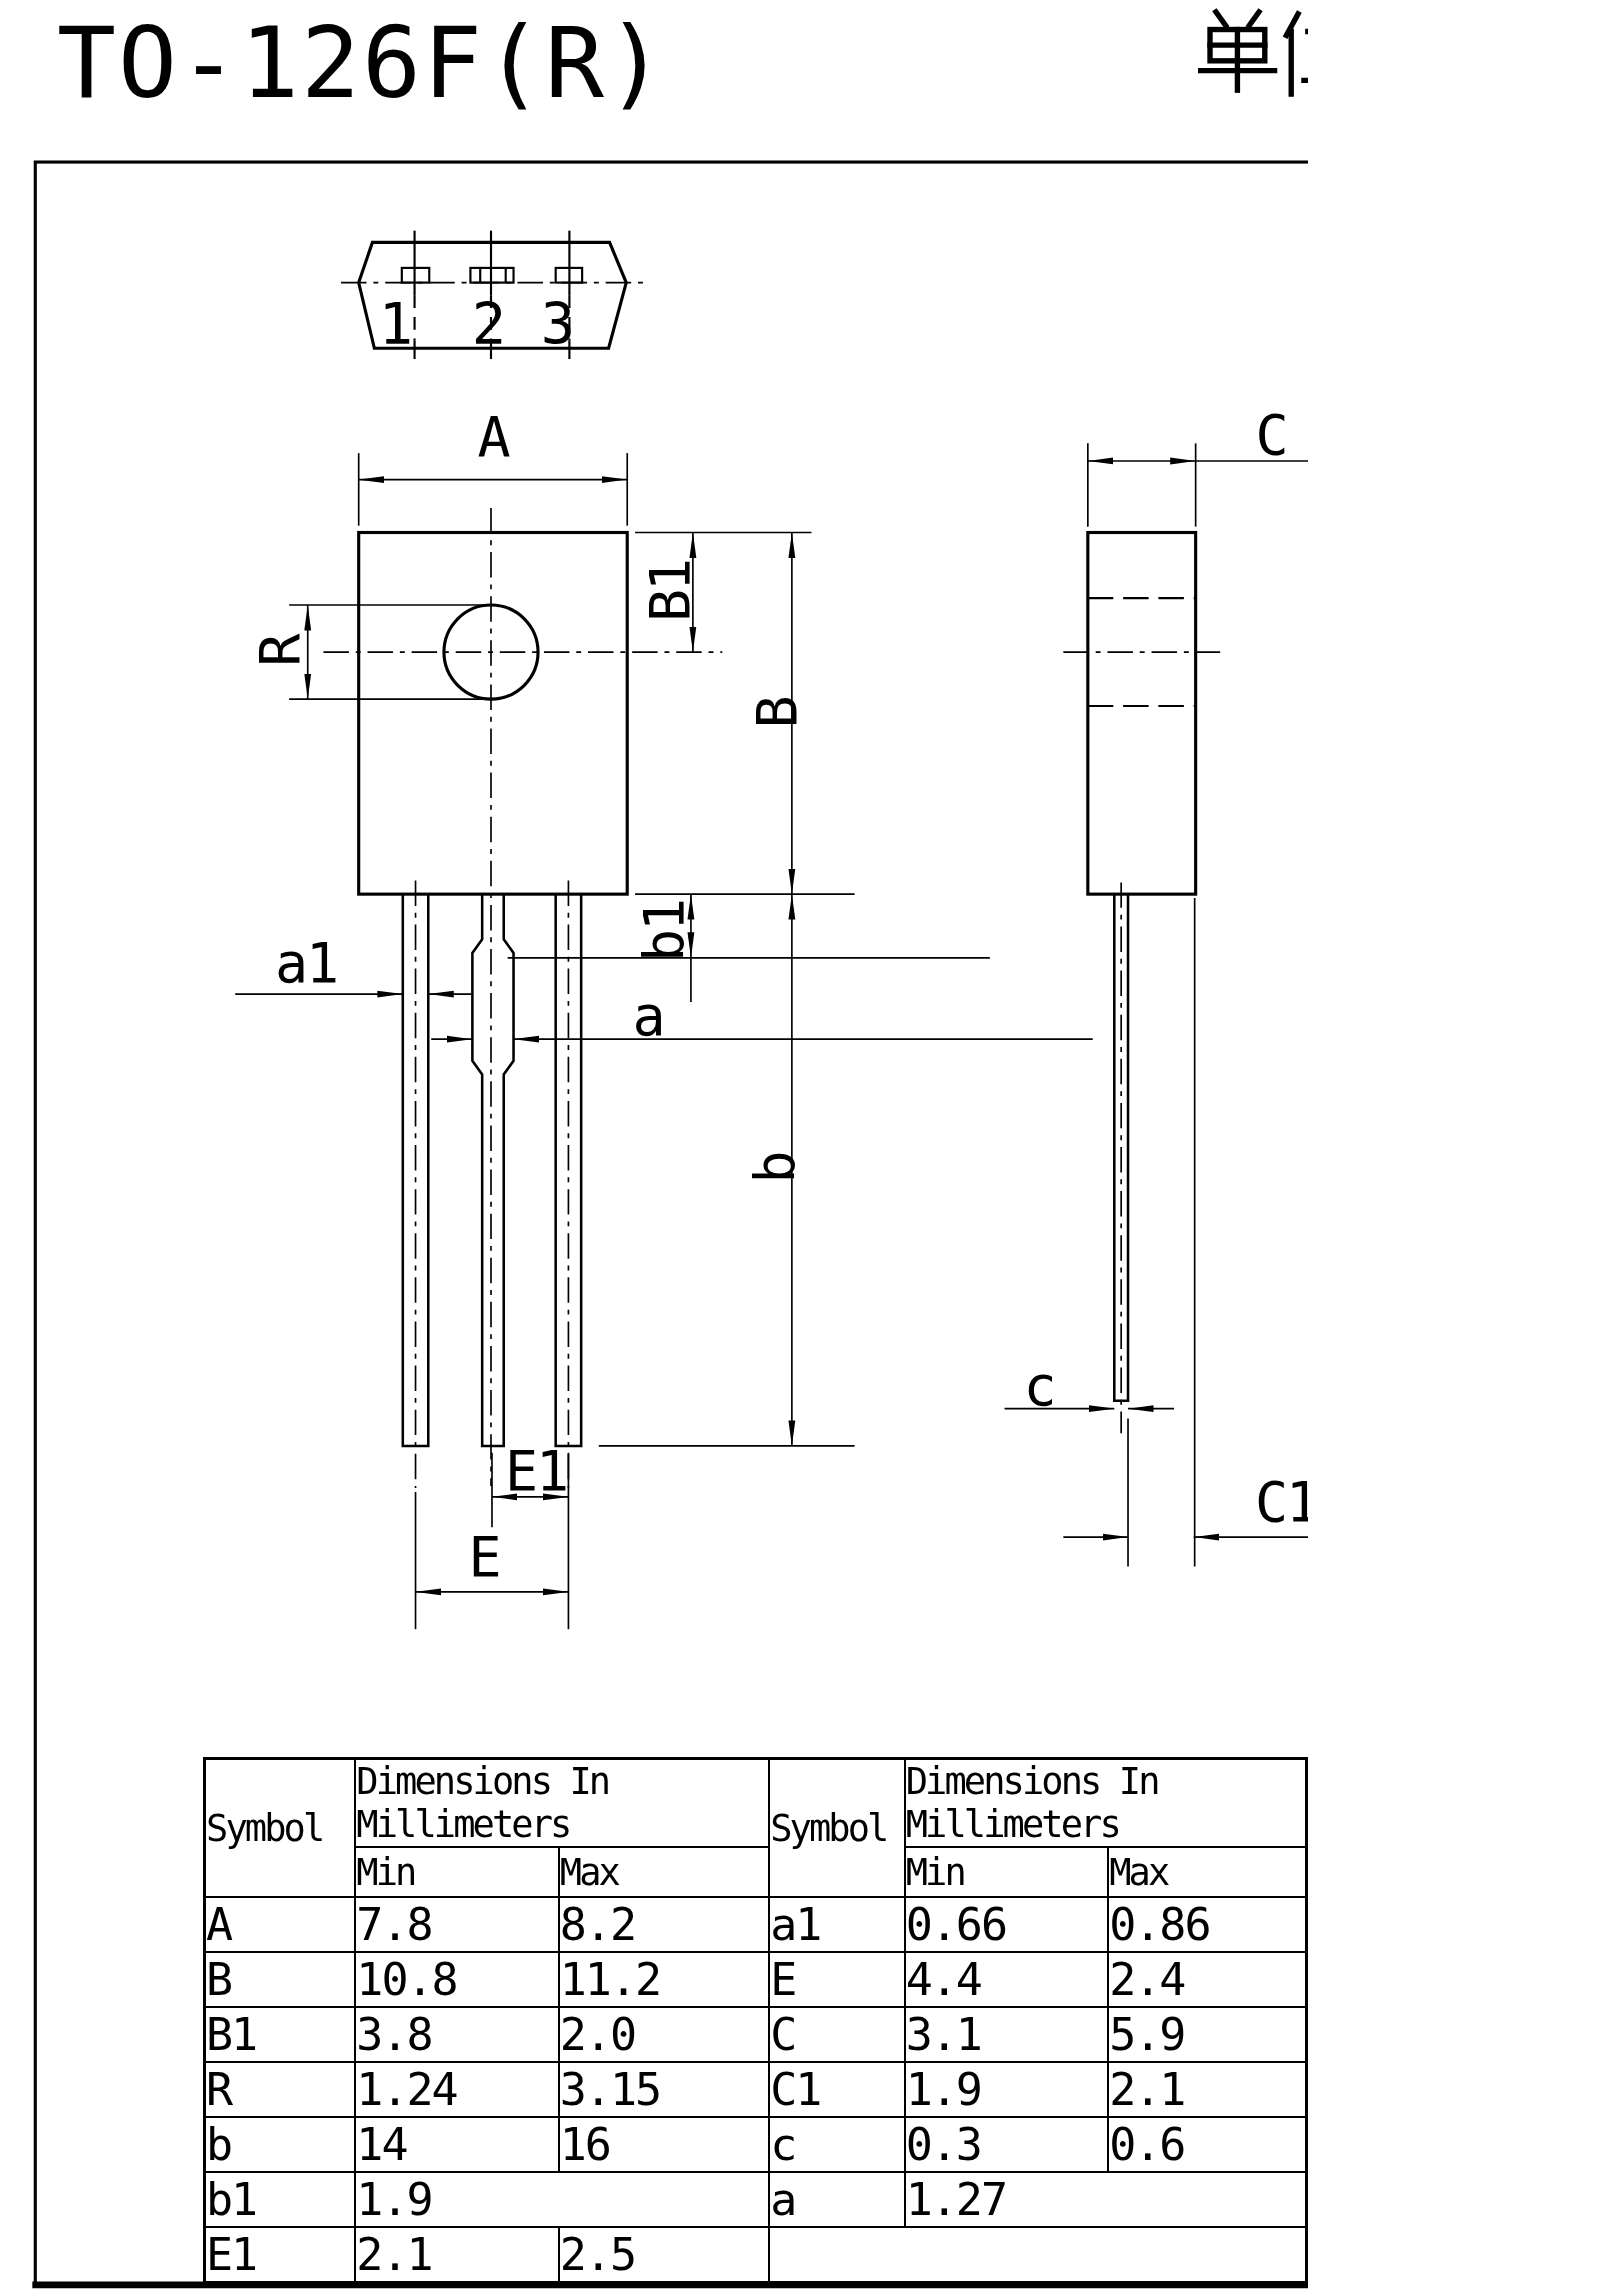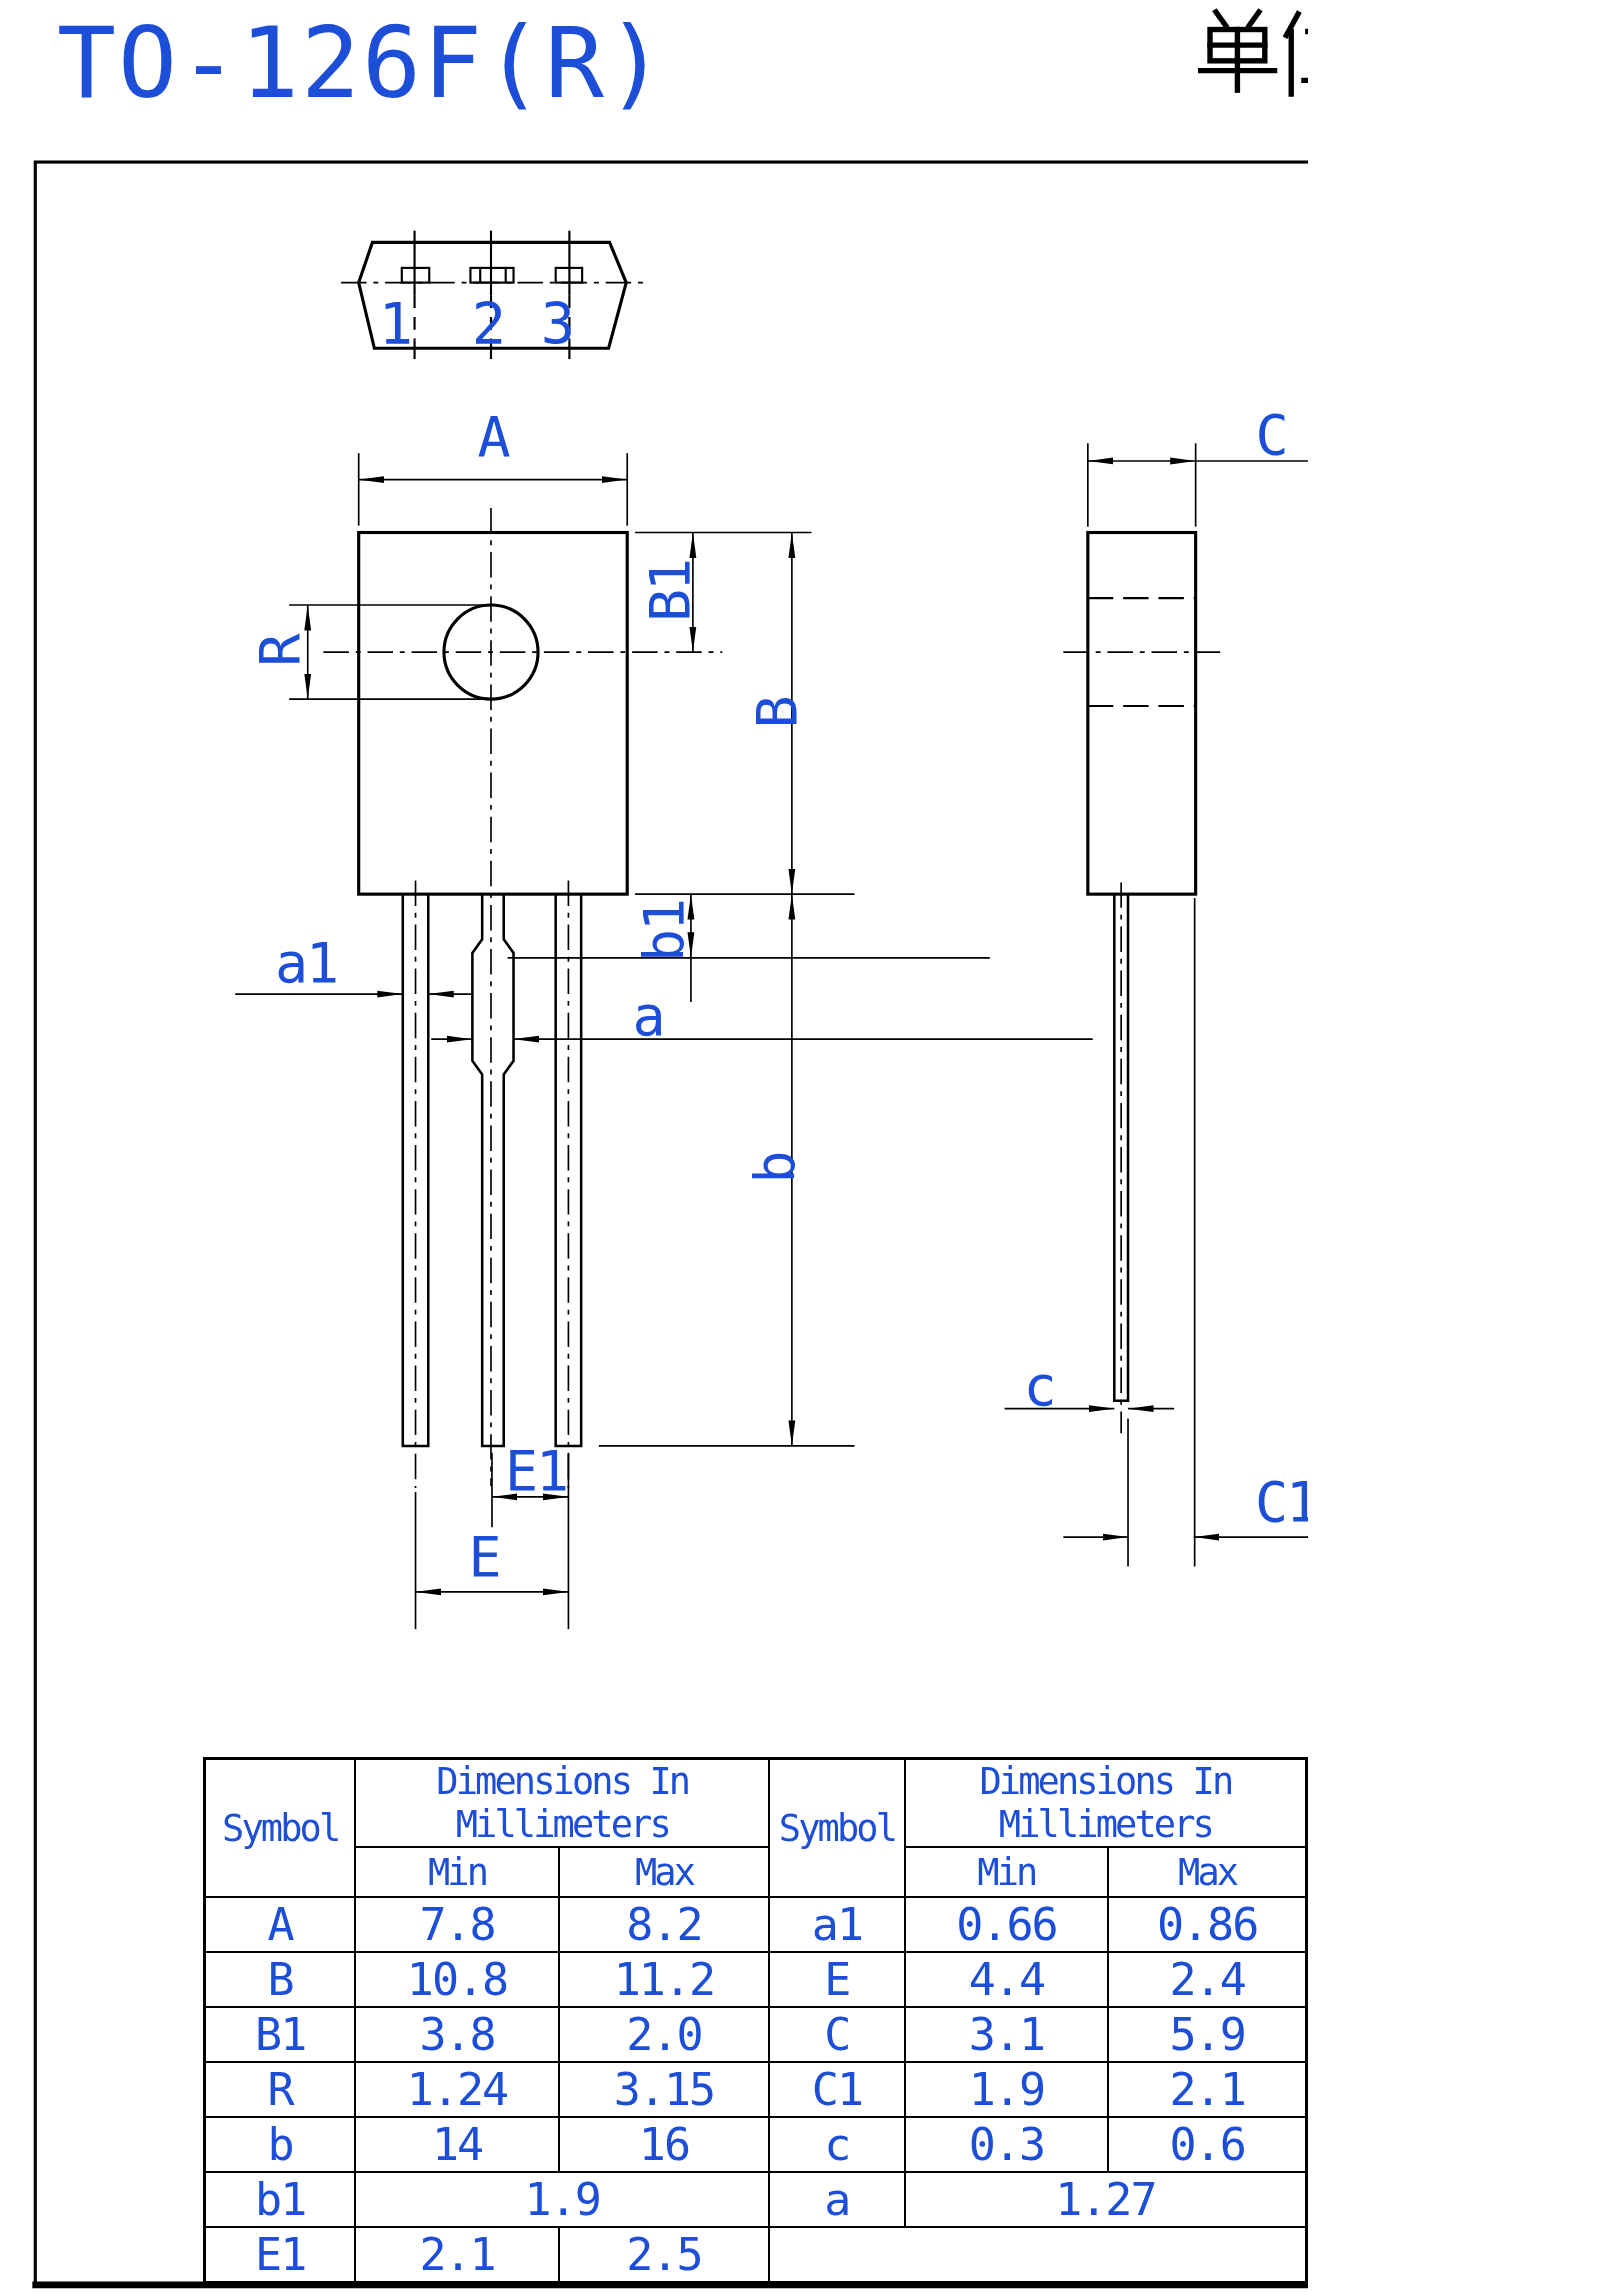--- a/index.html
+++ b/index.html
@@ -1,17 +1,17 @@
 <!DOCTYPE html>
 <html><head>
 <meta charset="utf-8">
 <style>
   html,body{margin:0;padding:0;background:#fff;}
   #root{position:relative;width:1308px;height:2293px;background:#ffffff;overflow:hidden;
-        font-family:"DejaVu Sans Mono", monospace;color:#1d4ed8;}
+        font-family:"DejaVu Sans Mono", monospace;color:#000000;}
   svg{position:absolute;left:0;top:0;}
   .o{stroke:#000;stroke-width:3.2;fill:none;}
   .m{stroke:#000;stroke-width:2.6;fill:none;}
   .t{stroke:#000;stroke-width:2.2;fill:none;}
   .d{stroke:#000;stroke-width:1.7;fill:none;}
   .cl{stroke:#000;stroke-width:1.7;fill:none;stroke-dasharray:26 7 5 7;}
   .dash{stroke-dasharray:26 10;}
   .pd{stroke-dasharray:13 9;}
   .thick{stroke:#000;stroke-width:7;}
   
@@ -19,21 +19,21 @@
               letter-spacing:2px;white-space:nowrap;}
   .unit-wrap{position:absolute;left:1198px;top:7.8px;height:90px;}
   
   .lbl{position:absolute;font-size:55px;letter-spacing:-2px;white-space:nowrap;
        transform:translate(-50%,-50%);line-height:1;}
   .rot{transform:translate(-50%,-50%) rotate(-90deg);}
   .pin{font-size:57px;}
   
   #dimtable{position:absolute;left:203px;top:1757px;border-collapse:collapse;table-layout:fixed;
             font-size:45px;letter-spacing:-2px;}
-  #dimtable td,#dimtable th{border:2.9px solid #000;text-align:center;vertical-align:middle;
+  #dimtable td,#dimtable th{border:2.9px solid #000;text-align:left;vertical-align:middle;
             padding:0;font-weight:400;overflow:hidden;}
   #dimtable{border:3.9px solid #000;}
   #dimtable .hdr{font-size:37px;letter-spacing:-2.9px;}
   #dimtable .hrow1{height:51px;}
   #dimtable .hrow2{height:50px;}
   #dimtable .drow{height:48px;}
 </style>
 </head>
 <body>
 

